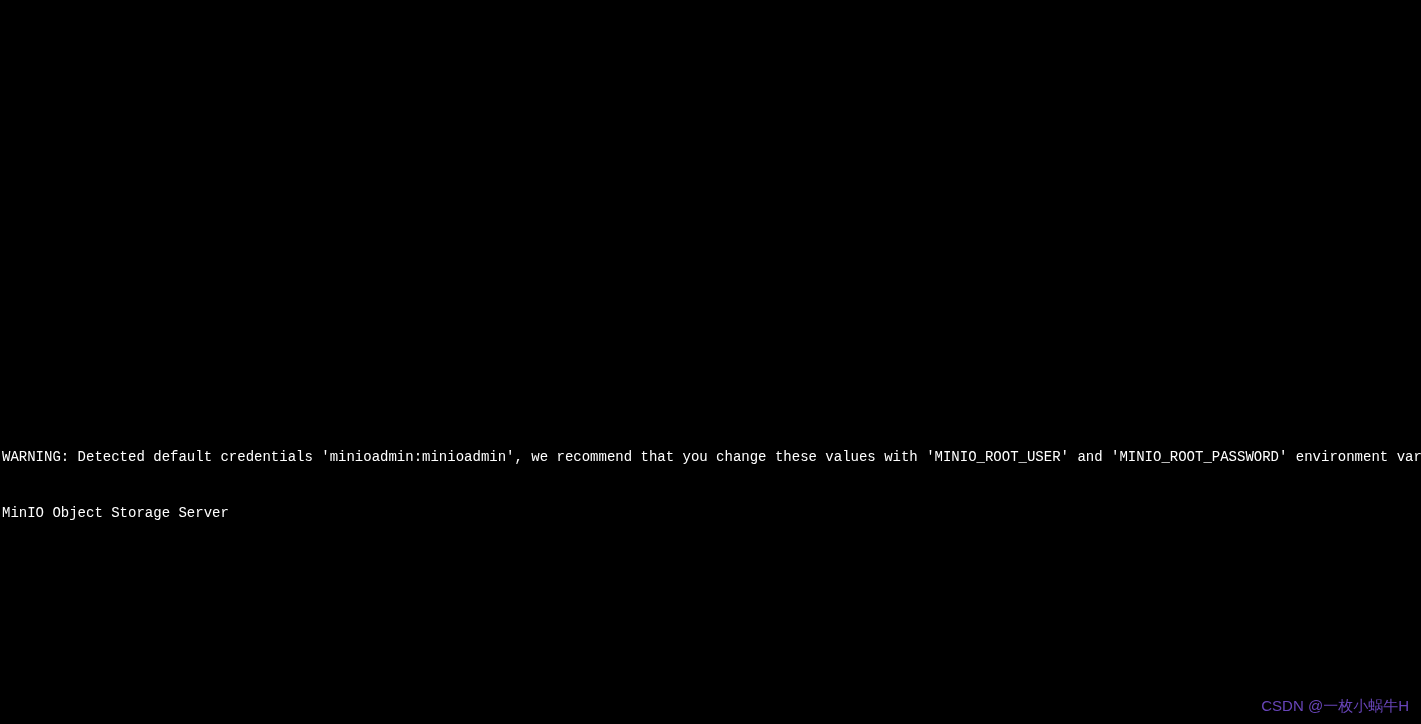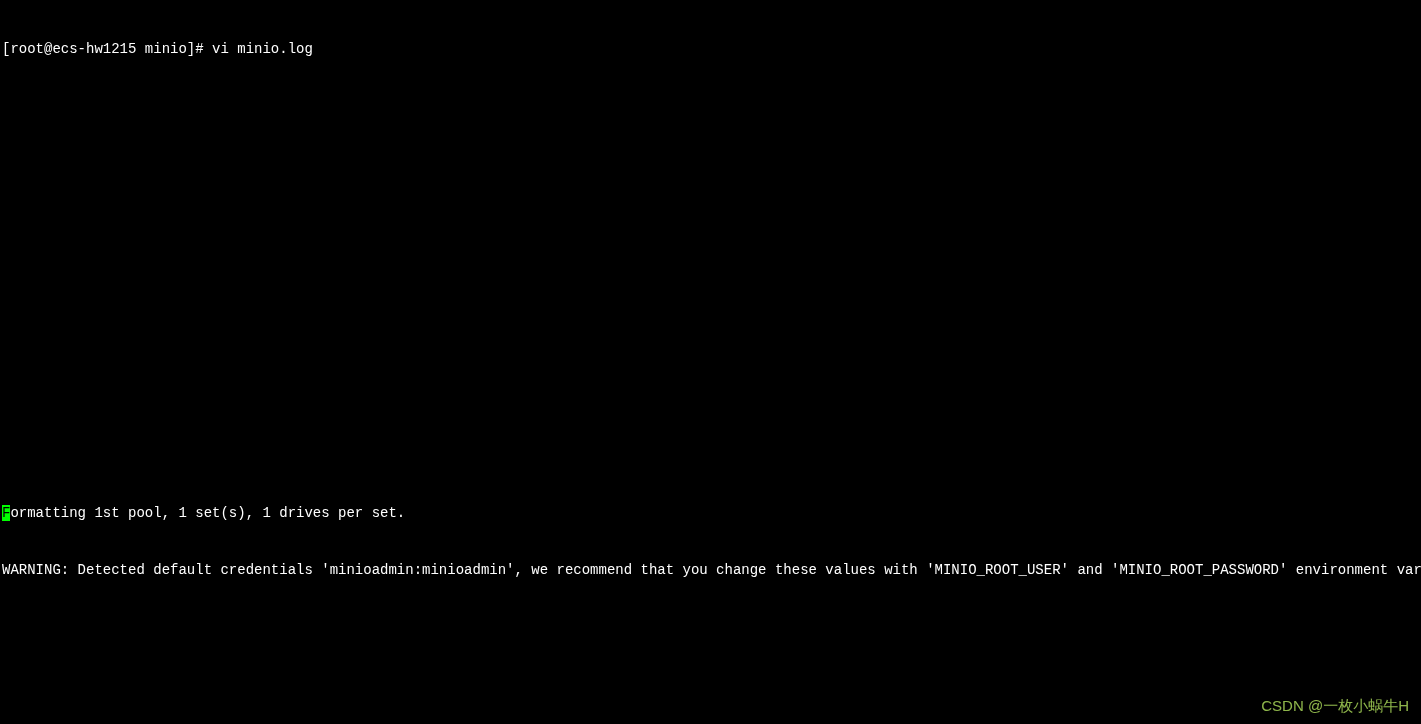--- a/index.html
+++ b/index.html
@@ -26,37 +26,36 @@
       white-space: pre;
     }
     .cursor-highlight {
       background-color: #00ff00;
       color: #000000;
     }
     .watermark {
       position: absolute;
       bottom: 8px;
       right: 12px;
-      color: #bef264;
+      color: #8b5cf6;
       font-family: Arial, sans-serif;
       font-size: 15px;
       opacity: 0.75;
     }
     .blank-gap {
       height: 370px;
     }
   </style>
 </head>
 <body>
 
 <div class="terminal">
-  <div class="prompt-line">[root@ecs-hw1215 minio]# vi minio.log</div>
   <div class="blank-gap"></div>
-  <div><span class="cursor-highlight">F</span><span>ormatting 1st pool, 1 set(s), 1 drives per set.</span></div>
   <div>WARNING: Detected default credentials 'minioadmin:minioadmin', we recommend that you change these values with 'MINIO_ROOT_USER' and 'MINIO_ROOT_PASSWORD' environment variables</div>
+  <div>MinIO Object Storage Server</div>
   
   
   
   
   
   
   
   
   
   

